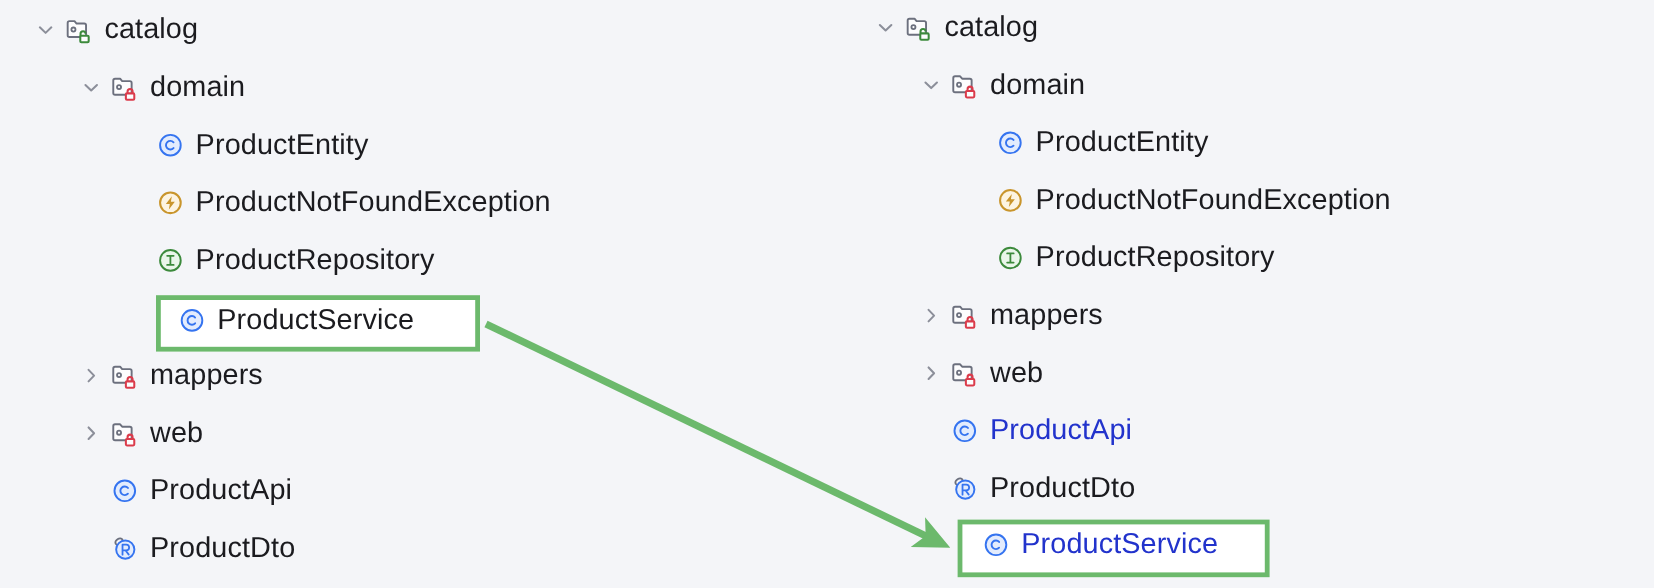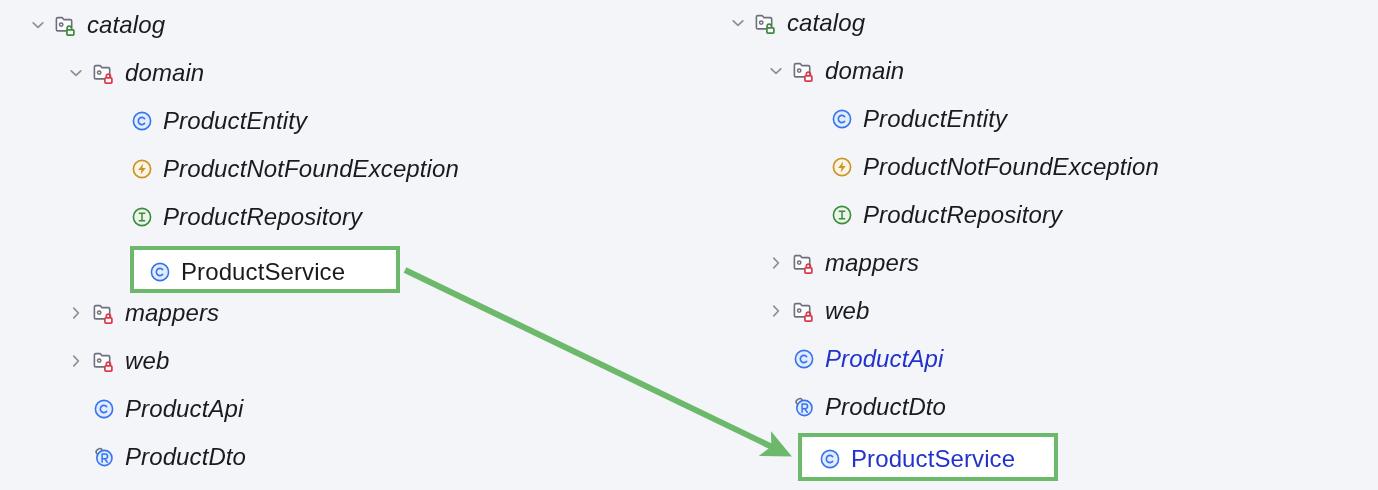--- a/index.html
+++ b/index.html
@@ -28,21 +28,20 @@
   }
   .panel.left  { left: 0px;   width: 700px; }
   .panel.right { left: 700px; width: 678px; }
 
   .tree-row {
     position: absolute;
     display: flex;
     align-items: center;
     height: 34px;
     white-space: nowrap;
-    font-style: italic;
   }
 
   
   .chevron {
     width: 20px;
     height: 20px;
     flex: 0 0 20px;
     display: flex;
     align-items: center;
     justify-content: center;
@@ -77,21 +76,20 @@
     border: 4px solid #6cb96c;
     background: #ffffff;
     box-sizing: border-box;
   }
   #hl-left  { left: 130px; top: 246px; width: 270px; height: 47px; }
   #hl-right { left: 798px; top: 433px; width: 260px; height: 48px; }
 
   .hl-content {
     position: absolute;
     display: flex;
-    align-items: center;
     height: 34px;
     white-space: nowrap;
   }
 
   
   #arrow-layer {
     position: absolute;
     left: 0; top: 0;
     width: 1378px; height: 490px;
     pointer-events: none;

